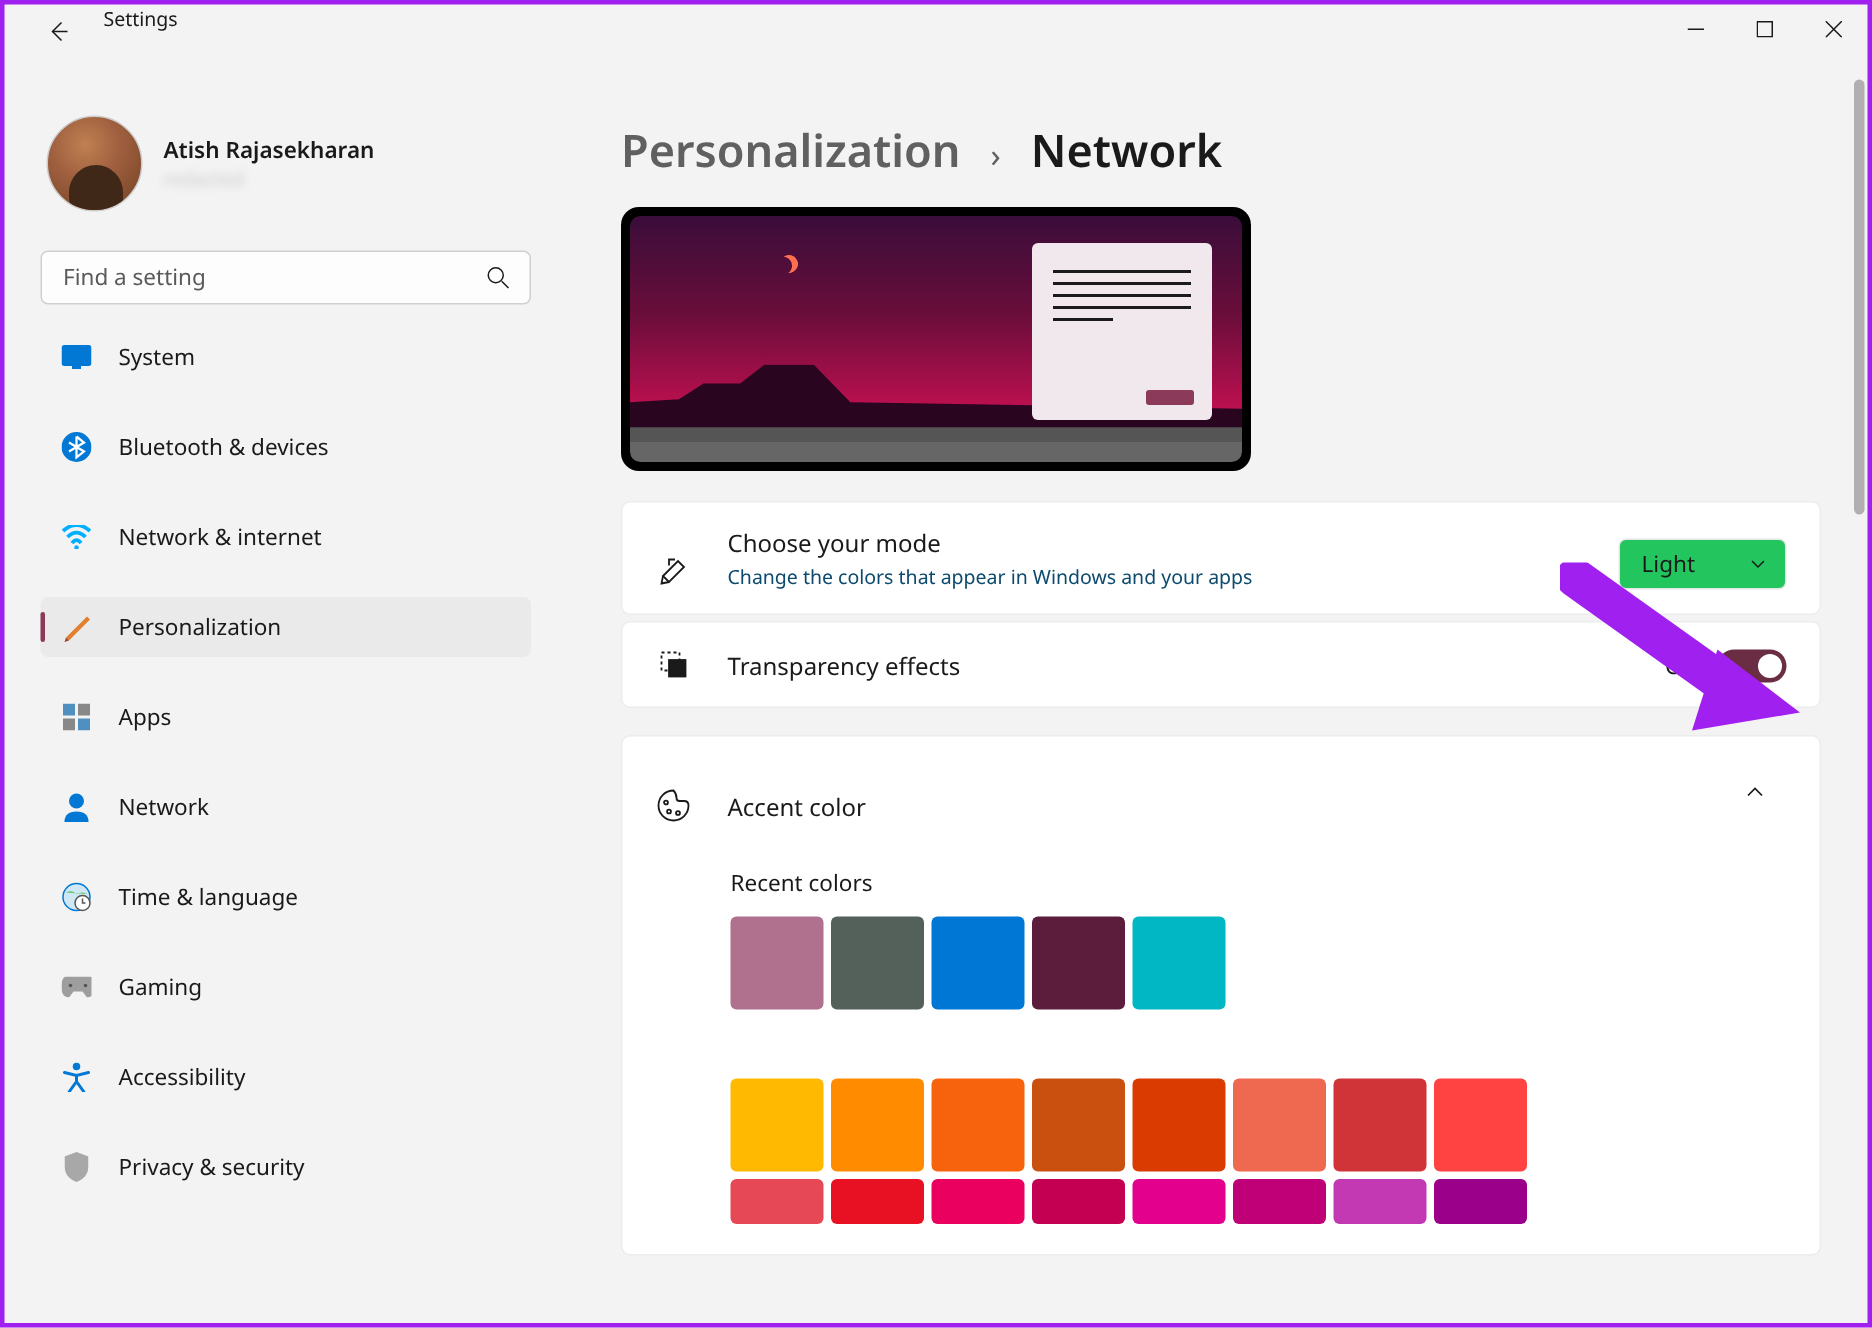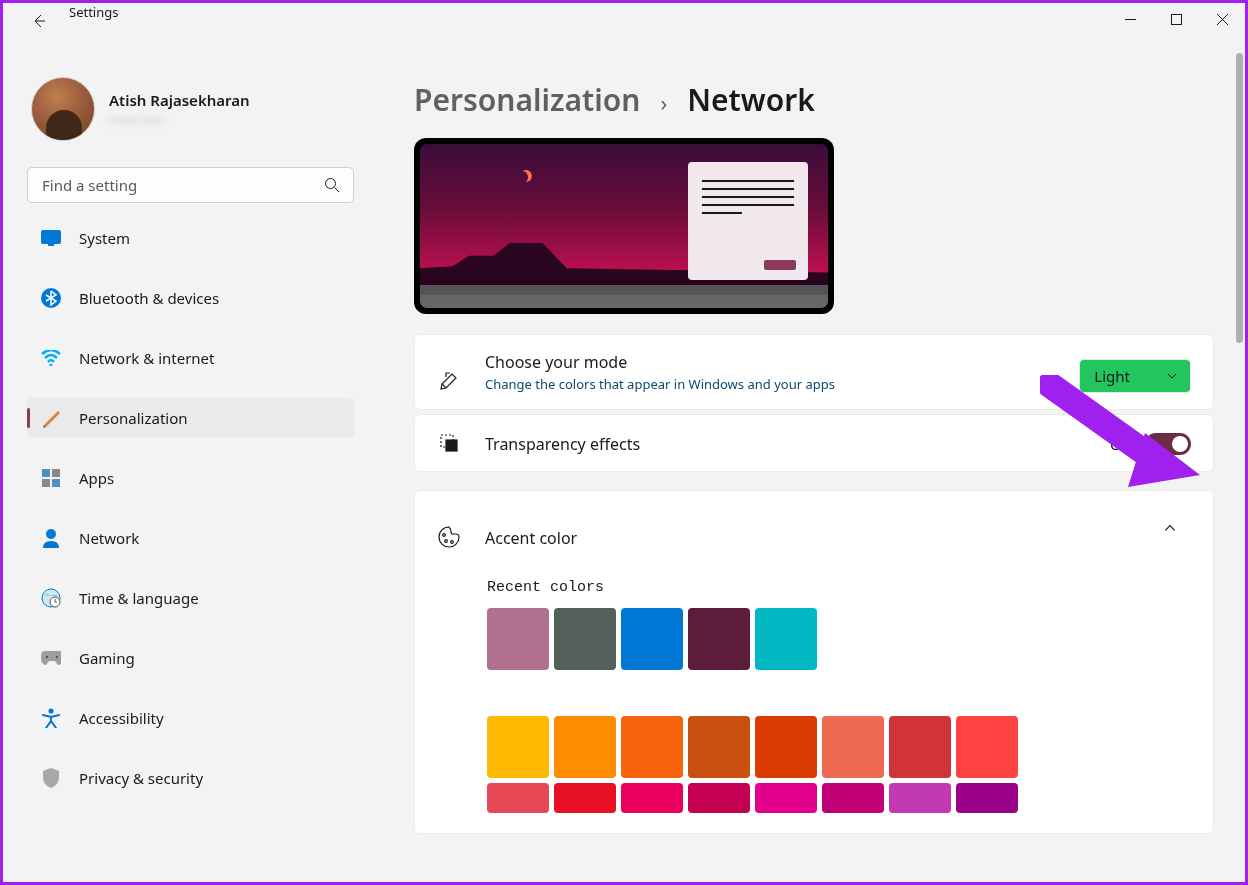--- a/index.html
+++ b/index.html
@@ -243,21 +243,20 @@
     background:#fff;
     border-radius:50%;
   }
   .expander {
     width:42px;height:42px;
     display:flex;align-items:center;justify-content:center;
     margin-left:10px;
   }
   .section-body {
     padding: 14px 22px 20px 72px;
-    font-family: Liberation Mono, monospace;
   }
   .section-label {
     font-size:15px;
     margin-bottom:12px;
   }
   .swatches {
     display:flex;
     gap:5px;
     flex-wrap:wrap;
     max-width: 600px;

